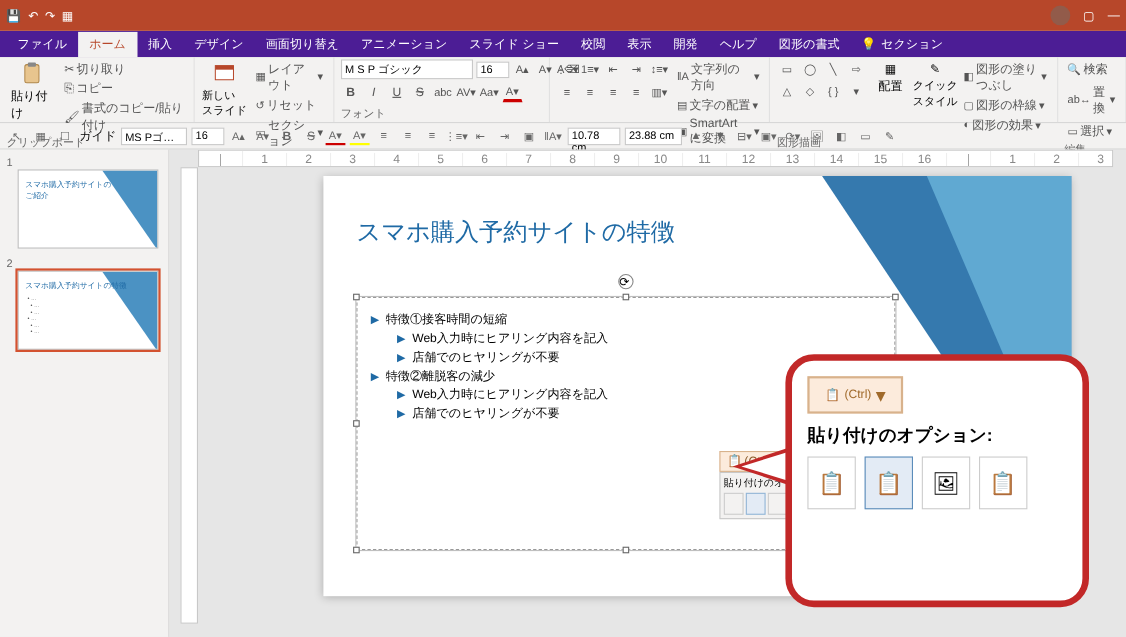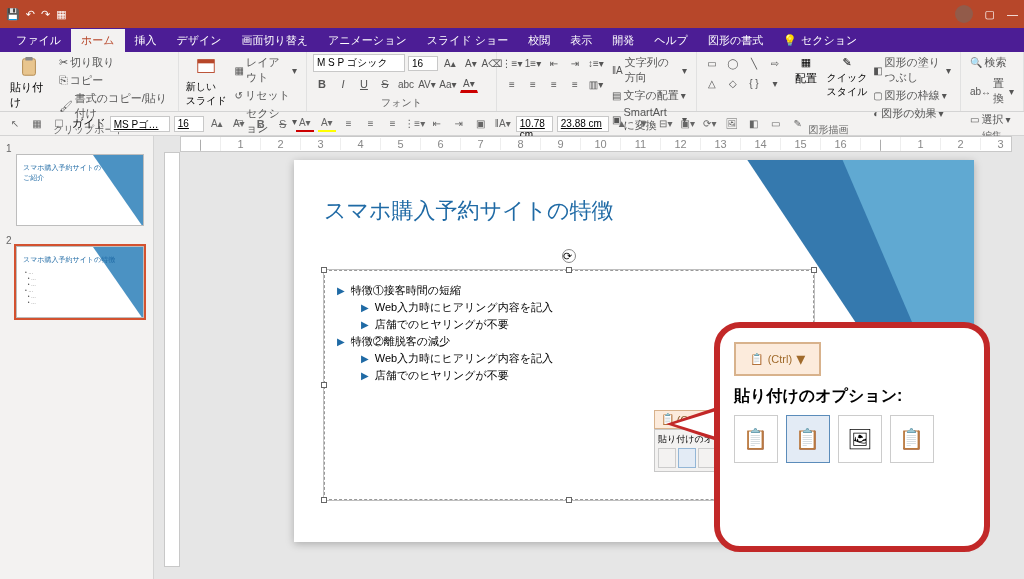--- a/index.html
+++ b/index.html
@@ -11,32 +11,32 @@
 .titlebar .right { position:absolute; right:6px; display:flex; gap:12px; align-items:center; }
 
 .tabs { height:24px; background:#4c1d95; display:flex; align-items:flex-end; padding-left:6px; color:#fff; }
 .tabs .tab { padding:4px 10px; cursor:pointer; font-size:11px; }
 .tabs .tab.active { background:#f3f2f1; color:#b7472a; }
 .tabs .tell { display:flex; align-items:center; gap:4px; padding:4px 10px; }
 
 .ribbon { height:60px; background:#f3f2f1; display:flex; border-bottom:1px solid #d4d4d4; }
 .group { border-right:1px solid #e1e1e1; padding:2px 6px 0 6px; display:flex; flex-direction:column; justify-content:space-between; }
 .group .content { display:flex; gap:4px; align-items:flex-start; flex:1; }
-.group .label { text-align:center; font-size:10px; color:#666; padding:1px 0; }
+.group .label { font-size:10px; color:#666; padding:1px 0; }
 .bigbtn { display:flex; flex-direction:column; align-items:center; justify-content:center; gap:2px; padding:2px 4px; min-width:36px; }
 .bigbtn .ico { width:22px; height:22px; }
 .col { display:flex; flex-direction:column; gap:1px; }
 .row { display:flex; gap:3px; align-items:center; }
 .mini { padding:1px 3px; color:#555; font-size:10px; display:flex; align-items:center; gap:2px; }
 .sel { border:1px solid #c8c8c8; background:#fff; padding:1px 3px; font-size:10px; }
 .rbtn { width:18px; height:18px; border:1px solid transparent; display:inline-flex; align-items:center; justify-content:center; font-size:10px; color:#555; }
 
 .qat { height:24px; background:#f3f2f1; border-bottom:1px solid #d4d4d4; display:flex; align-items:center; gap:4px; padding:0 6px; }
 .qat .q { width:18px; height:16px; display:inline-flex; align-items:center; justify-content:center; color:#666; font-size:10px; }
-.qat .sel { height:16px;text-decoration:underline; }
+.qat .sel { height:16px; }
 
 .workspace { position:absolute; top:136px; left:0; right:0; bottom:0; display:flex; }
 .thumbs { width:154px; background:#f3f2f1; border-right:1px solid #d4d4d4; padding:6px; overflow:hidden; }
 .thumb { margin-bottom:8px; }
 .thumb .num { font-size:10px; color:#666; }
 .thumb .slide { width:128px; height:72px; background:#fff; border:1px solid #bdbdbd; margin-left:10px; position:relative; overflow:hidden; }
 .thumb.selected .slide { outline:2px solid #d35230; }
 .thumb .tri { position:absolute; right:0; top:0; width:0; height:0; border-left:50px solid transparent; border-top:72px solid #2b7fb8; opacity:.85; }
 .thumb .ttl { position:absolute; top:8px; left:6px; font-size:7px; color:#1f6aa5; }
 .thumb .body { position:absolute; top:22px; left:8px; font-size:5px; color:#555; }
@@ -152,21 +152,21 @@
         <div class="mini">↺ <span>リセット</span></div>
         <div class="mini">▭ <span>セクション</span> ▾</div>
       </div>
     </div>
     <div class="label">スライド</div>
   </div>
 
   <div class="group" style="min-width:190px">
     <div class="content col" style="gap:3px">
       <div class="row">
-        <div class="sel" style="width:92px">M S  P ゴシック</div>
+        <div class="sel" style="width:120px">M S  P ゴシック</div>
         <div class="sel" style="width:30px">16</div>
         <span class="rbtn">A▴</span>
         <span class="rbtn">A▾</span>
         <span class="rbtn">A⌫</span>
       </div>
       <div class="row">
         <span class="rbtn">
             <b>B</b>
           </span>
         <span class="rbtn">
@@ -276,21 +276,21 @@
   <span class="q" style="border-bottom:2px solid #c00">A▾</span>
   <span class="q" style="border-bottom:2px solid #ff0">A▾</span>
   <span class="q">≡</span>
   <span class="q">≡</span>
   <span class="q">≡</span>
   <span class="q">⋮≡▾</span>
   <span class="q">⇤</span>
   <span class="q">⇥</span>
   <span class="q">▣</span>
   <span class="q">‖A▾</span>
-  <span class="sel" style="width:37px">10.78 cm</span>
+  <span class="sel" style="width:48px">10.78 cm</span>
   <span class="sel" style="width:52px">23.88 cm</span>
   <span class="q">▲</span>
   <span class="q">▼</span>
   <span class="q">⊟▾</span>
   <span class="q">▣▾</span>
   <span class="q">⟳▾</span>
   <span class="q">🖼</span>
   <span class="q">◧</span>
   <span class="q">▭</span>
   <span class="q">✎</span>

